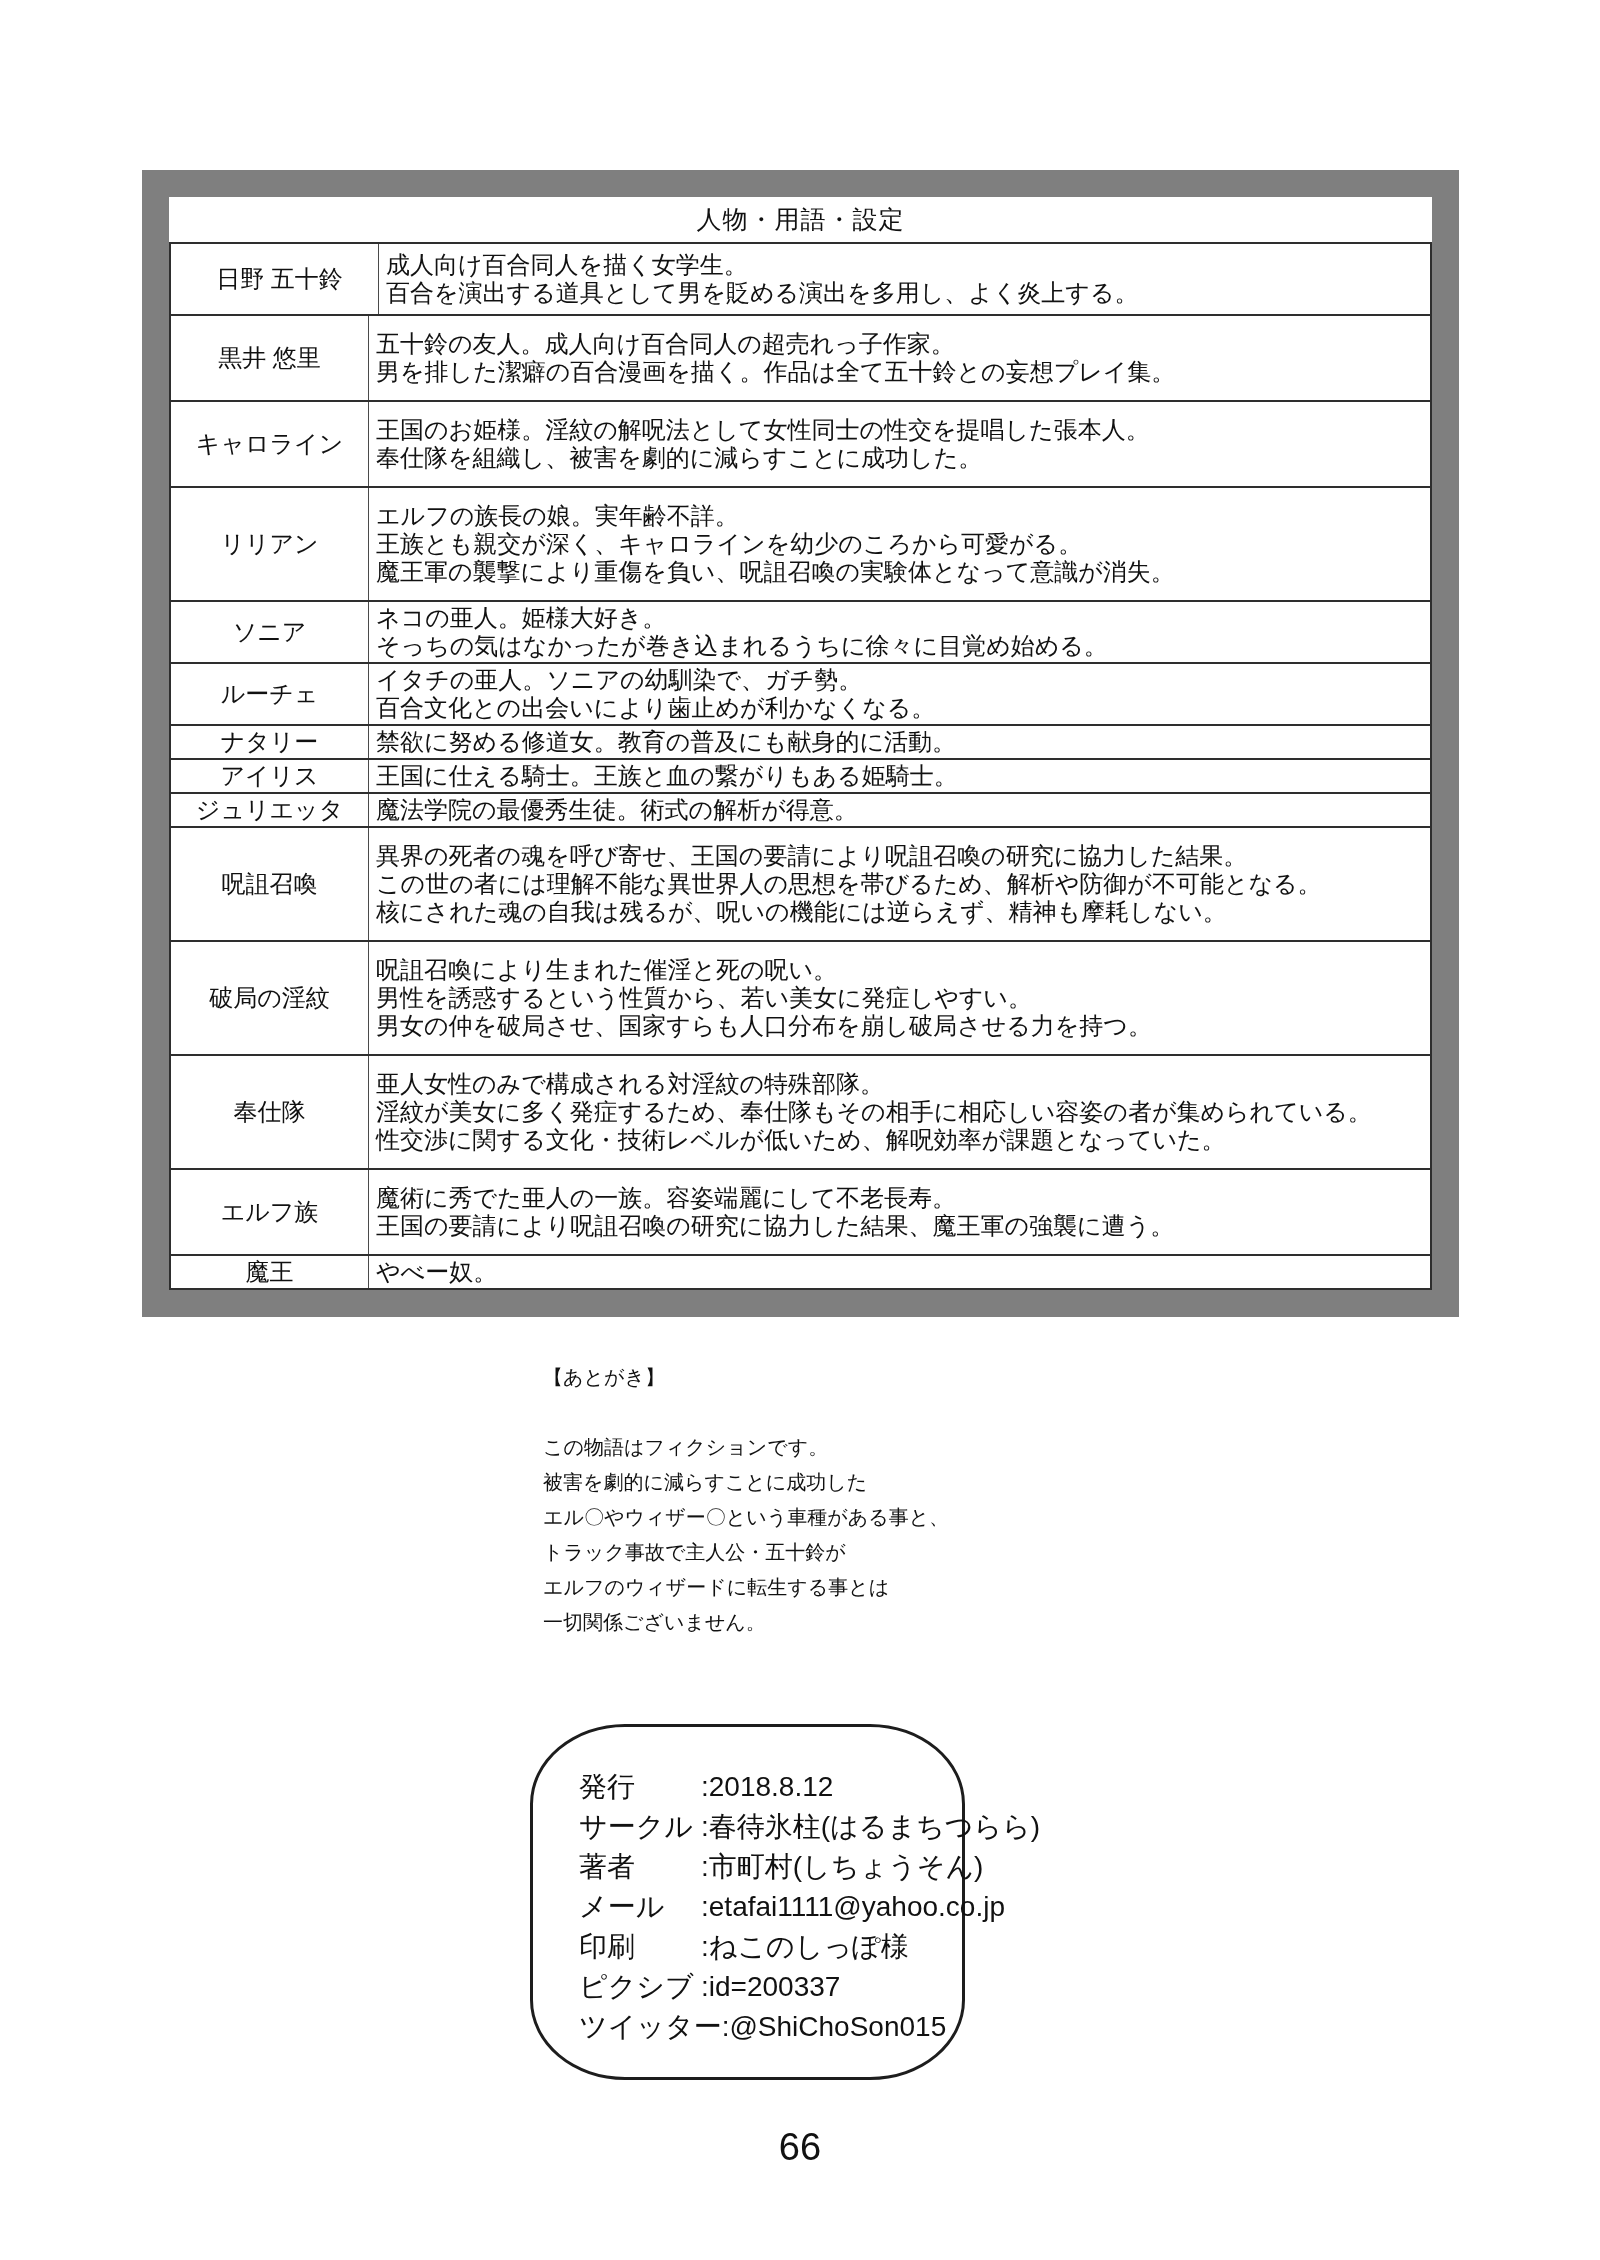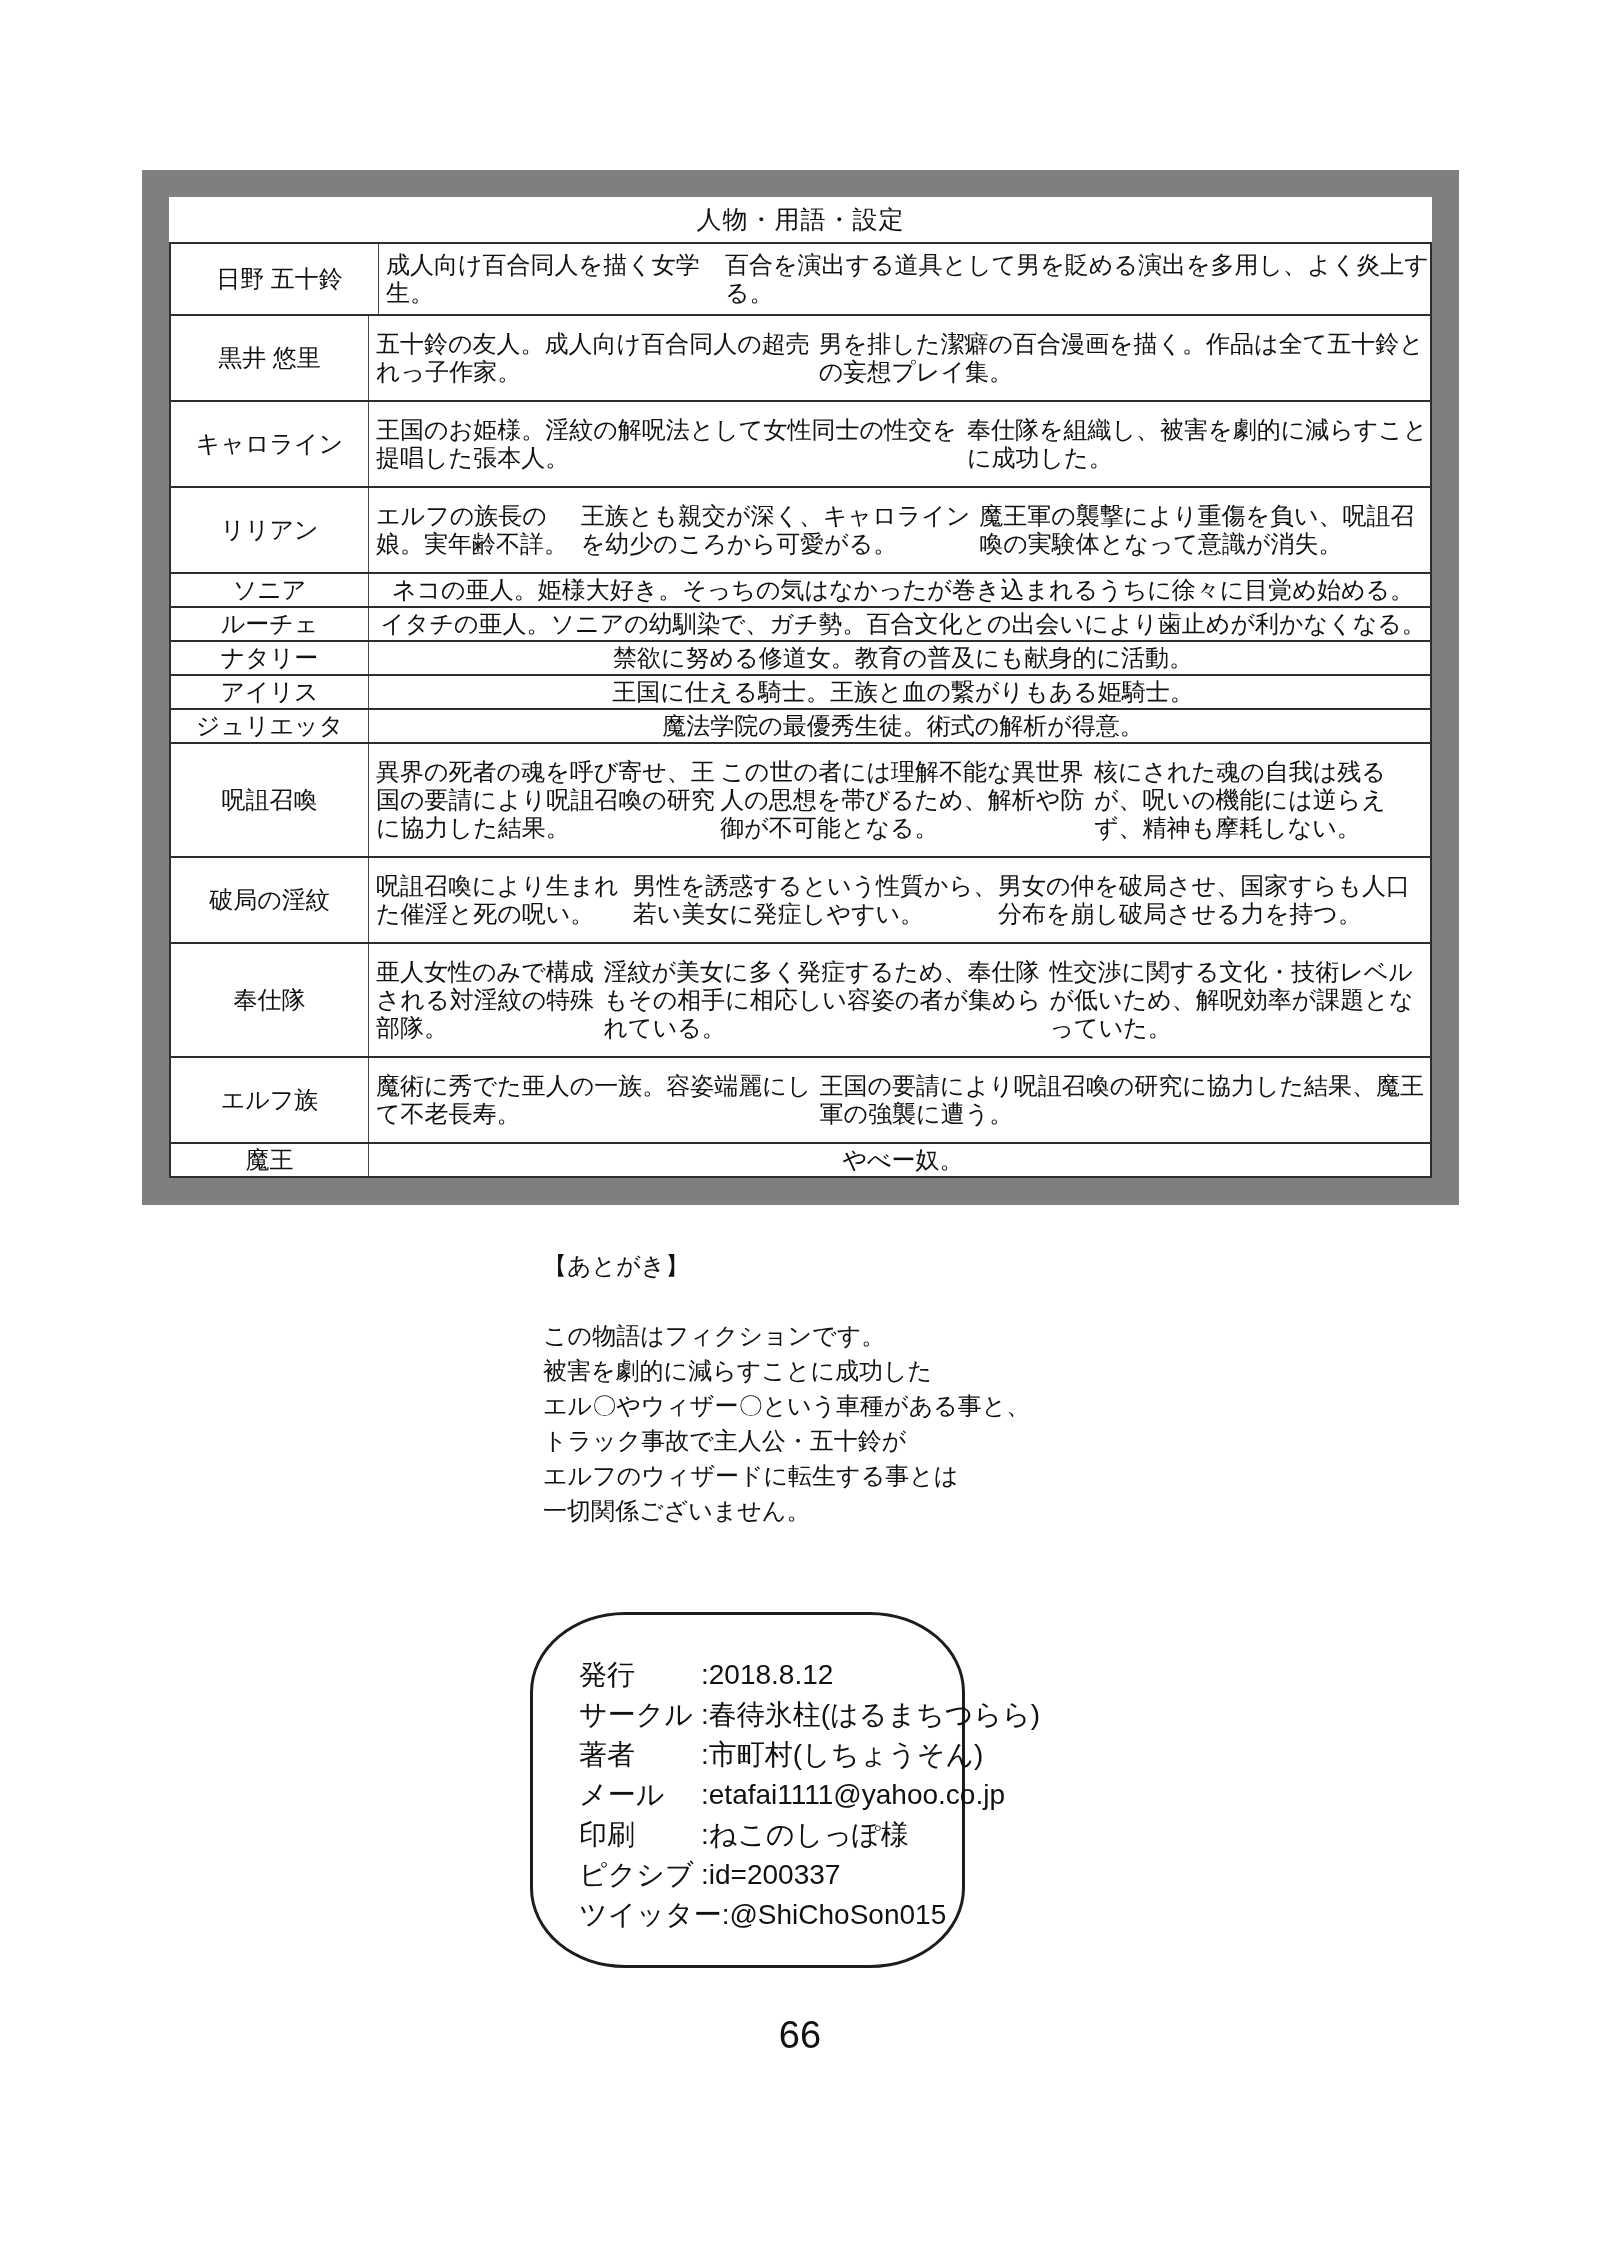--- a/index.html
+++ b/index.html
@@ -36,29 +36,29 @@
   .term {
     flex:0 0 198px; width:198px;
     display:flex; align-items:center; justify-content:center;
     text-align:center;
     border-right:1px solid #4a4a4a;
     box-sizing:border-box;
   }
   .desc {
     flex:1;
     padding-left:7px;
-    display:flex; flex-direction:row; justify-content:center;
+    display:flex; flex-direction:column; justify-content:center;
   }
   .tight .desc { padding-top:2px;  padding-bottom:2px; }
   .mid   .desc { padding-top:7px;  padding-bottom:7px; }
   .roomy .desc { padding-top:14px; padding-bottom:14px; }
   
   .afterword {
     margin:43px 0 0 543px;
-    font-size:24px;
+    font-size:20px;
     line-height:35px;
   }
   .aw-gap { height:35px; }
   
   .colophon {
     margin:84px 0 0 530px;
     width:435px;
     box-sizing:border-box;
     border:3px solid #1d1d1d;
     border-radius:95px / 80px;

